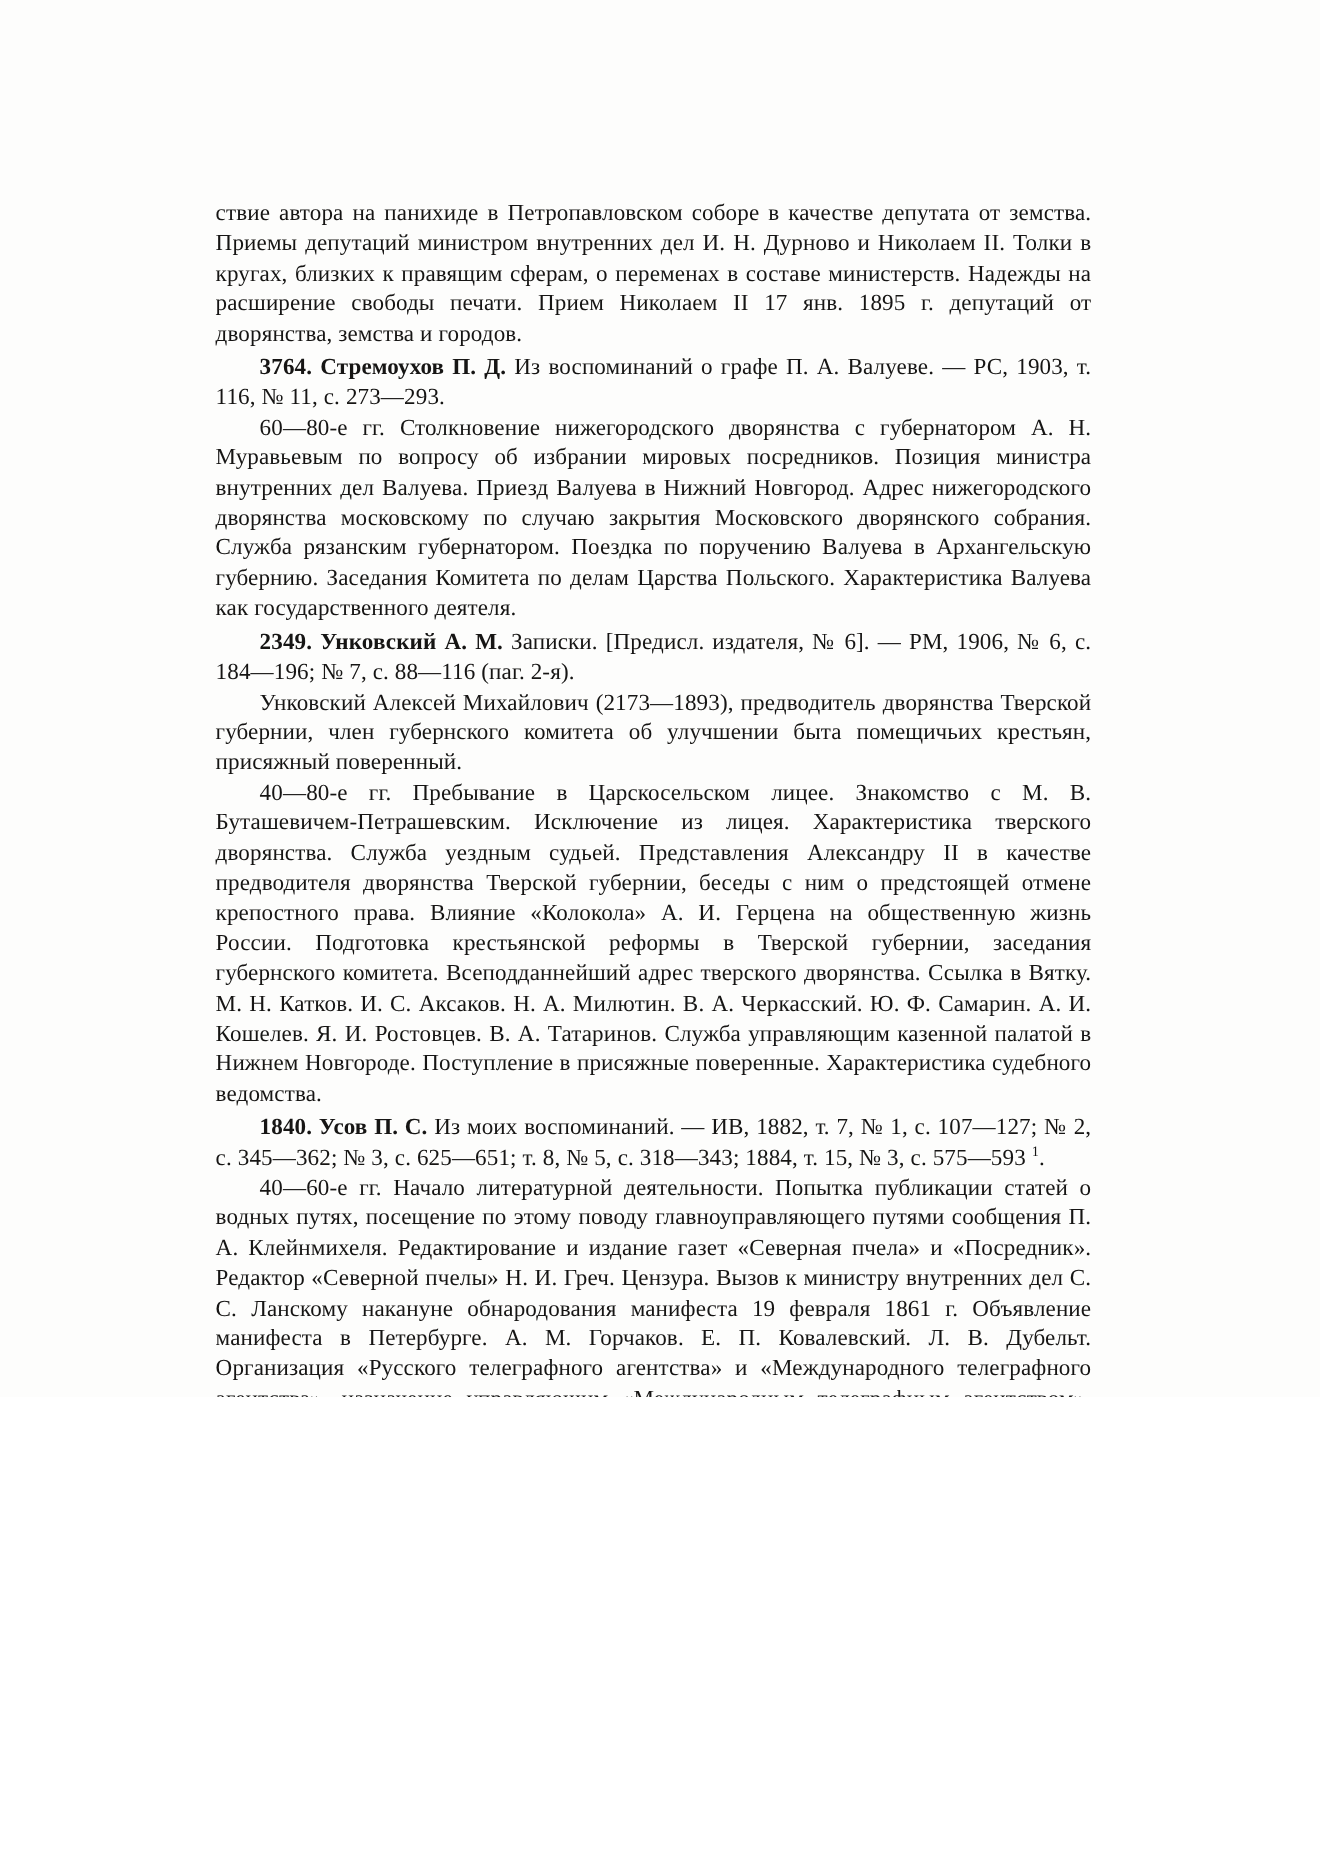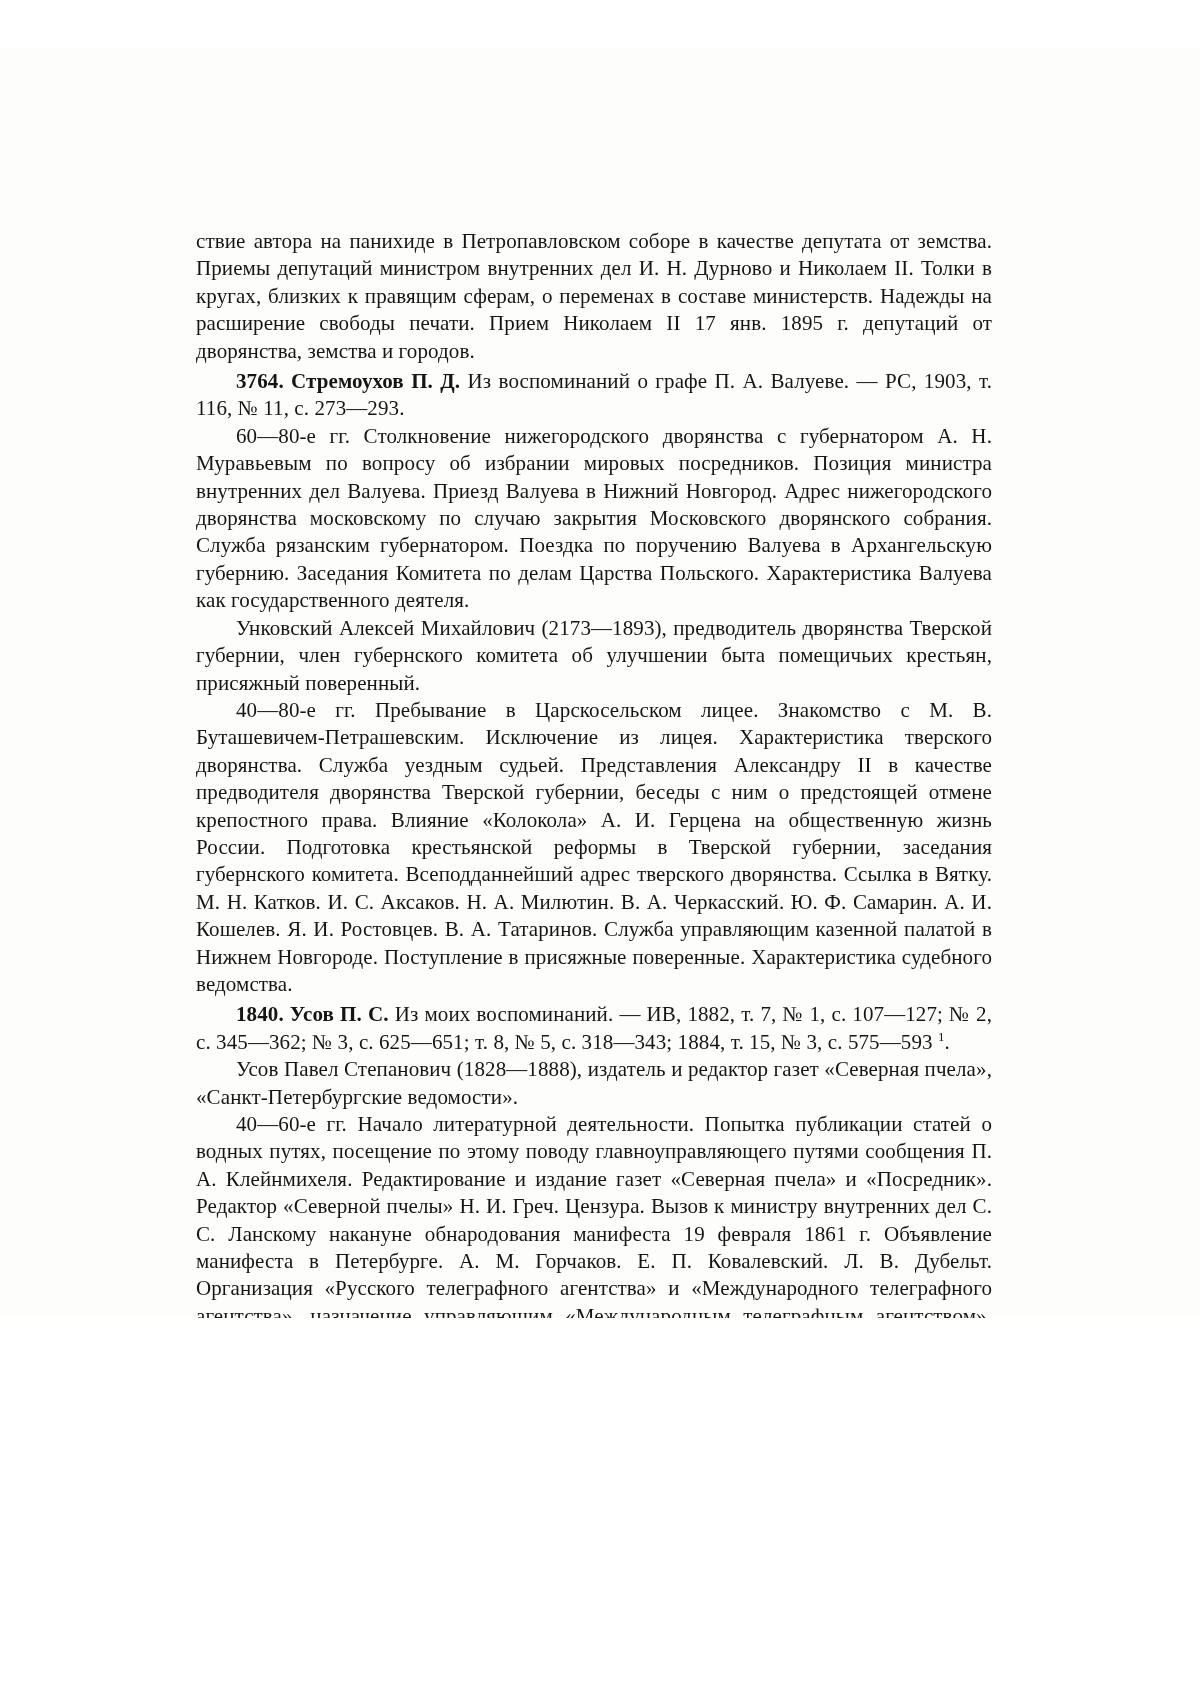--- a/index.html
+++ b/index.html
@@ -4,21 +4,20 @@
 <style>
   html, body { margin: 0; padding: 0; background: #ffffff; }
   .page {
     position: relative;
     width: 1200px;
     height: 1270px;
     background: #fdfdfc;
     overflow: hidden;
     font-family: "Liberation Serif", "DejaVu Serif", serif;
     color: #161514;
-    margin-top: 48px;
   }
   .text-column {
     position: absolute;
     left: 196px;
     top: 180px;
     width: 796px;
     font-size: 21px;
     line-height: 27.4px;
     text-align: justify;
     letter-spacing: 0.1px;
@@ -75,23 +74,23 @@
   }
 </style>
 </head>
 <body>
 
 <div class="page">
   <main class="text-column" id="paragraphs">
       <p class="no-indent"><span>ствие автора на панихиде в Петропавловском соборе в качестве депутата от земства. Приемы депутаций министром внутренних дел И. Н. Дурново и Николаем II. Толки в кругах, близких к правящим сферам, о переменах в составе министерств. Надежды на расширение свободы печати. Прием Николаем II 17 янв. 1895 г. депутаций от дворянства, земства и городов.</span></p>
       <p class="entry"><b>3764. Стремоухов П. Д.</b><span> Из воспоминаний о графе П. А. Валуеве. — РС, 1903, т. 116, № 11, с. 273—293.</span></p>
       <p><span>60—80-е гг. Столкновение нижегородского дворянства с губернатором А. Н. Муравьевым по вопросу об избрании мировых посредников. Позиция министра внутренних дел Валуева. Приезд Валуева в Нижний Новгород. Адрес нижегородского дворянства московскому по случаю закрытия Московского дворянского собрания. Служба рязанским губернатором. Поездка по поручению Валуева в Архангельскую губернию. Заседания Комитета по делам Царства Польского. Характеристика Валуева как государственного деятеля.</span></p>
+      <p class="entry"><b>2349. Унковский А. М.</b><span> Записки. [Предисл. издателя, № 6]. — РМ, 1906, № 6, с. 184—196; № 7, с. 88—116 (паг. 2-я).</span></p>
       <p><span>Унковский Алексей Михайлович (2173—1893), предводитель дворянства Тверской губернии, член губернского комитета об улучшении быта помещичьих крестьян, присяжный поверенный.</span></p>
       <p><span>40—80-е гг. Пребывание в Царскосельском лицее. Знакомство с М. В. Буташевичем-Петрашевским. Исключение из лицея. Характеристика тверского дворянства. Служба уездным судьей. Представления Александру II в качестве предводителя дворянства Тверской губернии, беседы с ним о предстоящей отмене крепостного права. Влияние «Колокола» А. И. Герцена на общественную жизнь России. Подготовка крестьянской реформы в Тверской губернии, заседания губернского комитета. Всеподданнейший адрес тверского дворянства. Ссылка в Вятку. М. Н. Катков. И. С. Аксаков. Н. А. Милютин. В. А. Черкасский. Ю. Ф. Самарин. А. И. Кошелев. Я. И. Ростовцев. В. А. Татаринов. Служба управляющим казенной палатой в Нижнем Новгороде. Поступление в присяжные поверенные. Характеристика судебного ведомства.</span></p>
       <p class="entry"><b>1840. Усов П. С.</b><span> Из моих воспоминаний. — ИВ, 1882, т. 7, № 1, с. 107—127; № 2, с. 345—362; № 3, с. 625—651; т. 8, № 5, с. 318—343; 1884, т. 15, № 3, с. 575—593 </span><sup>1</sup><span>.</span></p>
-      <p><span>Усов Павел Степанович (1828—1888), издатель и редактор газет «Северная пчела», «Санкт-Петербургские ведомости».</span></p>
       <p><span>40—60-е гг. Начало литературной деятельности. Попытка публикации статей о водных путях, посещение по этому поводу главноуправляющего путями сообщения П. А. Клейнмихеля. Редактирование и издание газет «Северная пчела» и «Посредник». Редактор «Северной пчелы» Н. И. Греч. Цензура. Вызов к министру внутренних дел С. С. Ланскому накануне обнародования манифеста 19 февраля 1861 г. Объявление манифеста в Петербурге. А. М. Горчаков. Е. П. Ковалевский. Л. В. Дубельт. Организация «Русского телеграфного агентства» и «Международного телеграфного агентства», назначение управляющим «Международным телеграфным агентством». Заключение соглашения с основателем телеграфного агентства в Лондоне Ю. Рейтером. Торжественный акт в Петербургском университете (1847). Распространение политических прокламаций в Петербурге (1862). Судебный процесс над «Северной пчелой» (1863). Петербургский обер-полицмейстер И. В. Анненков. Редактор «Journal de St.-Petersburg» В. Каппельманс. С. Д. Полторацкий. А. Ф. Писемский. В тексте — письма Н. И. Греча, А. В. Головнина и др.; биографические сведения об артистах А. М. Максимове, А. Е. Мартынове и др., различные документы.</span></p>
     </main>
   <div class="footnote-rule"></div>
   <p class="footnote" id="footnote"><sup>1</sup><span> Часть статьи, опубликованная в журнале за 1883 г. (№ 2, с. 330—359); № 3, с. 526—567; № 4, с. 57; № 5, с. 353), не имеет мемуарного характера.</span></p>
   <div class="page-number">11</div>
   <div class="watermark">Библиотека "Руниверс"</div>
 </div>
 
 </body></html>

